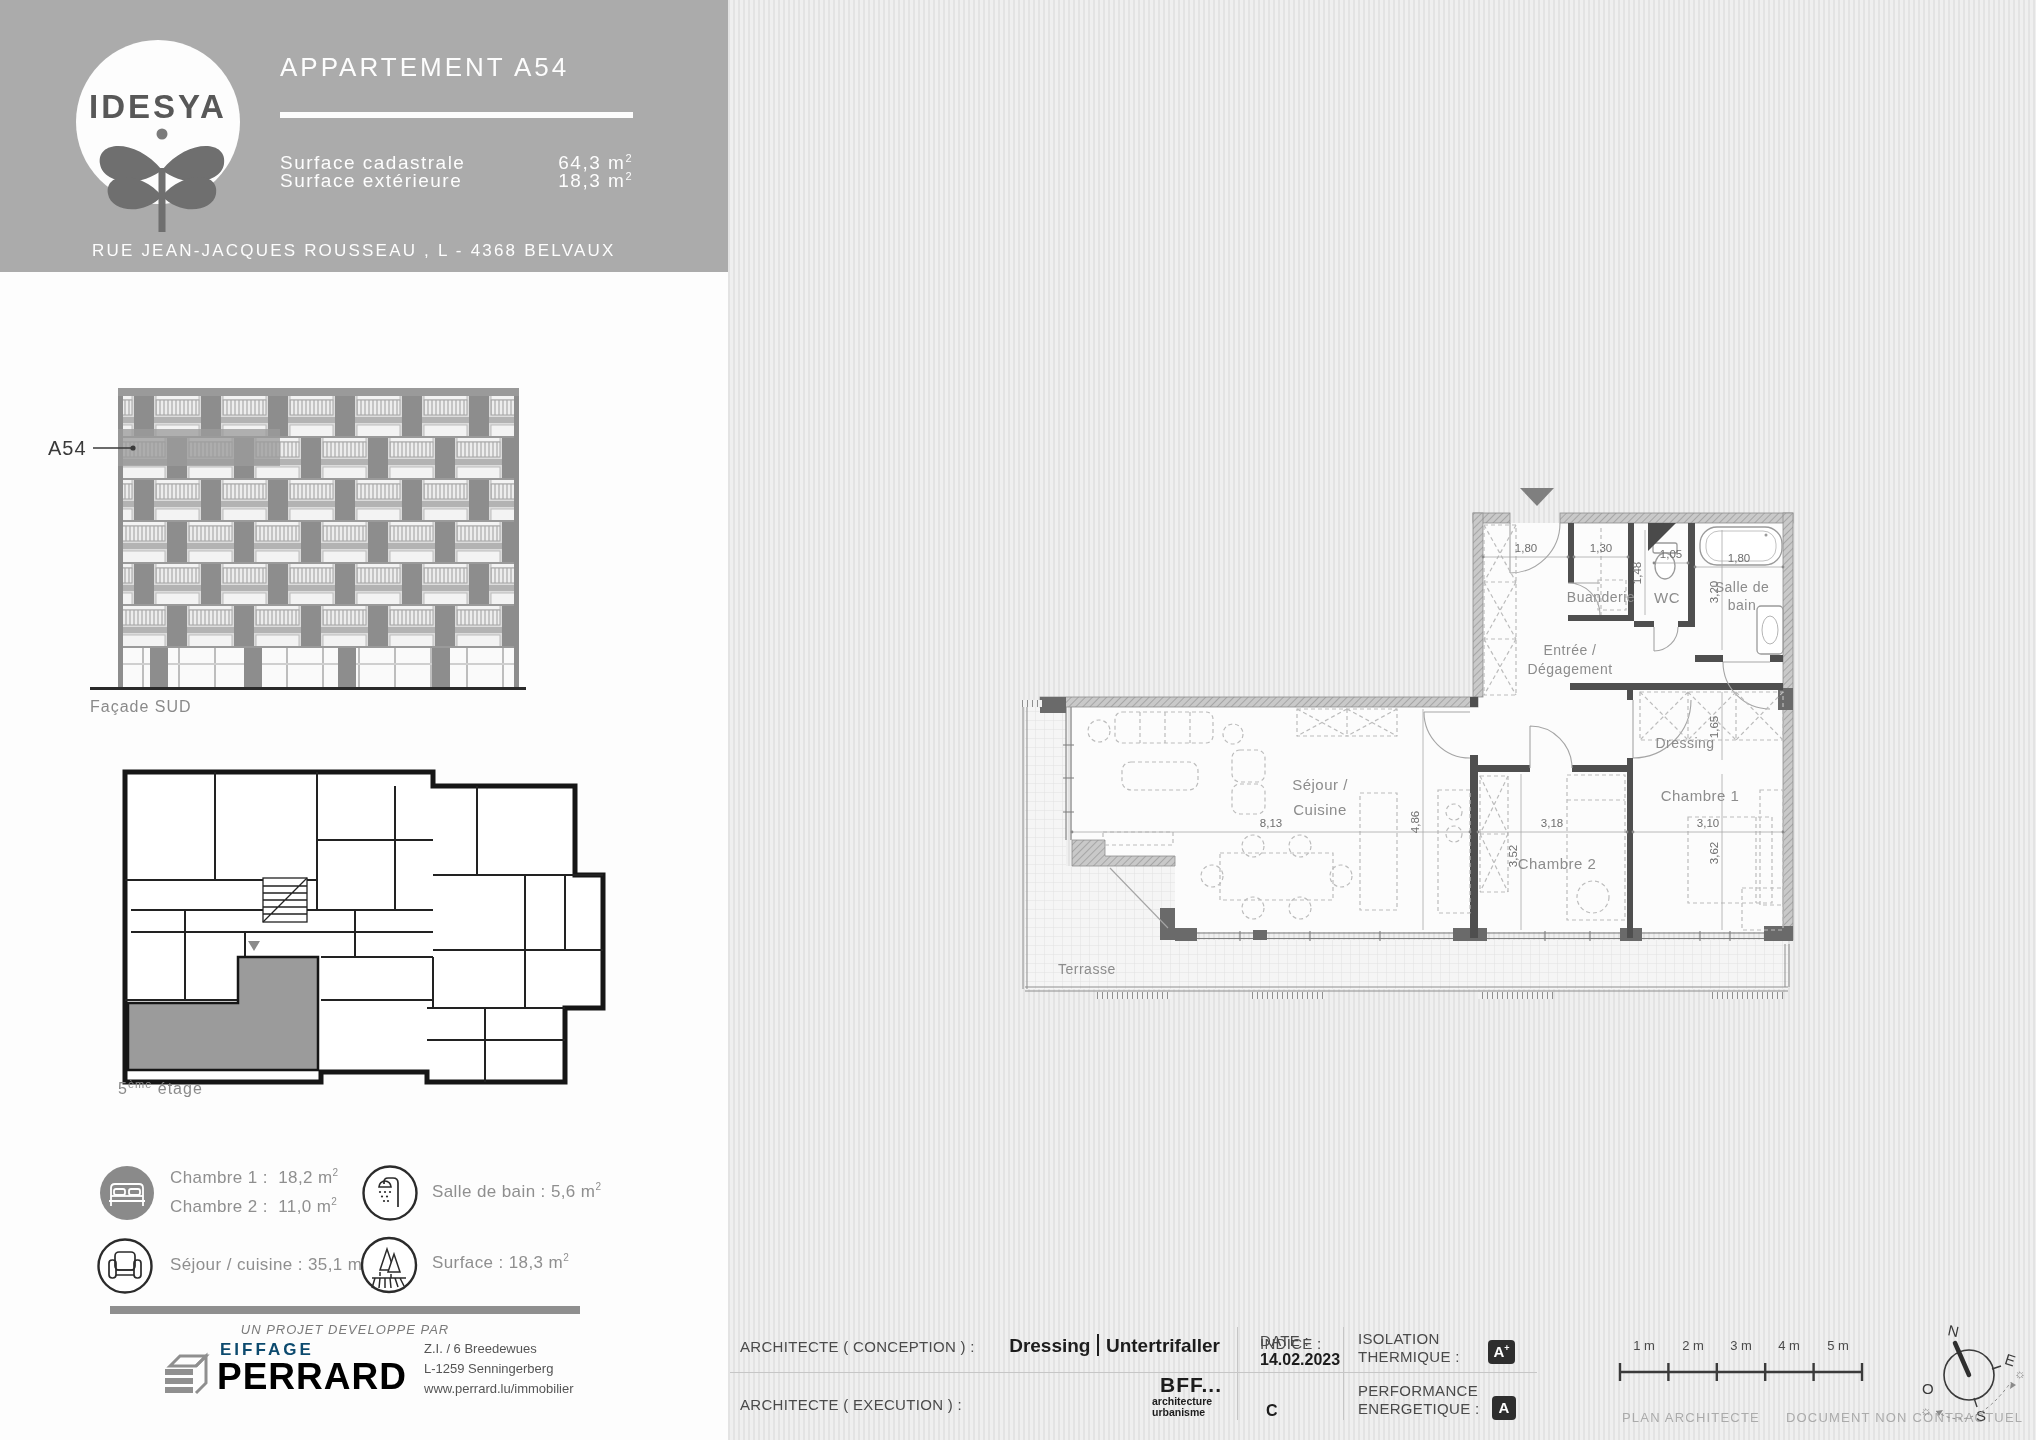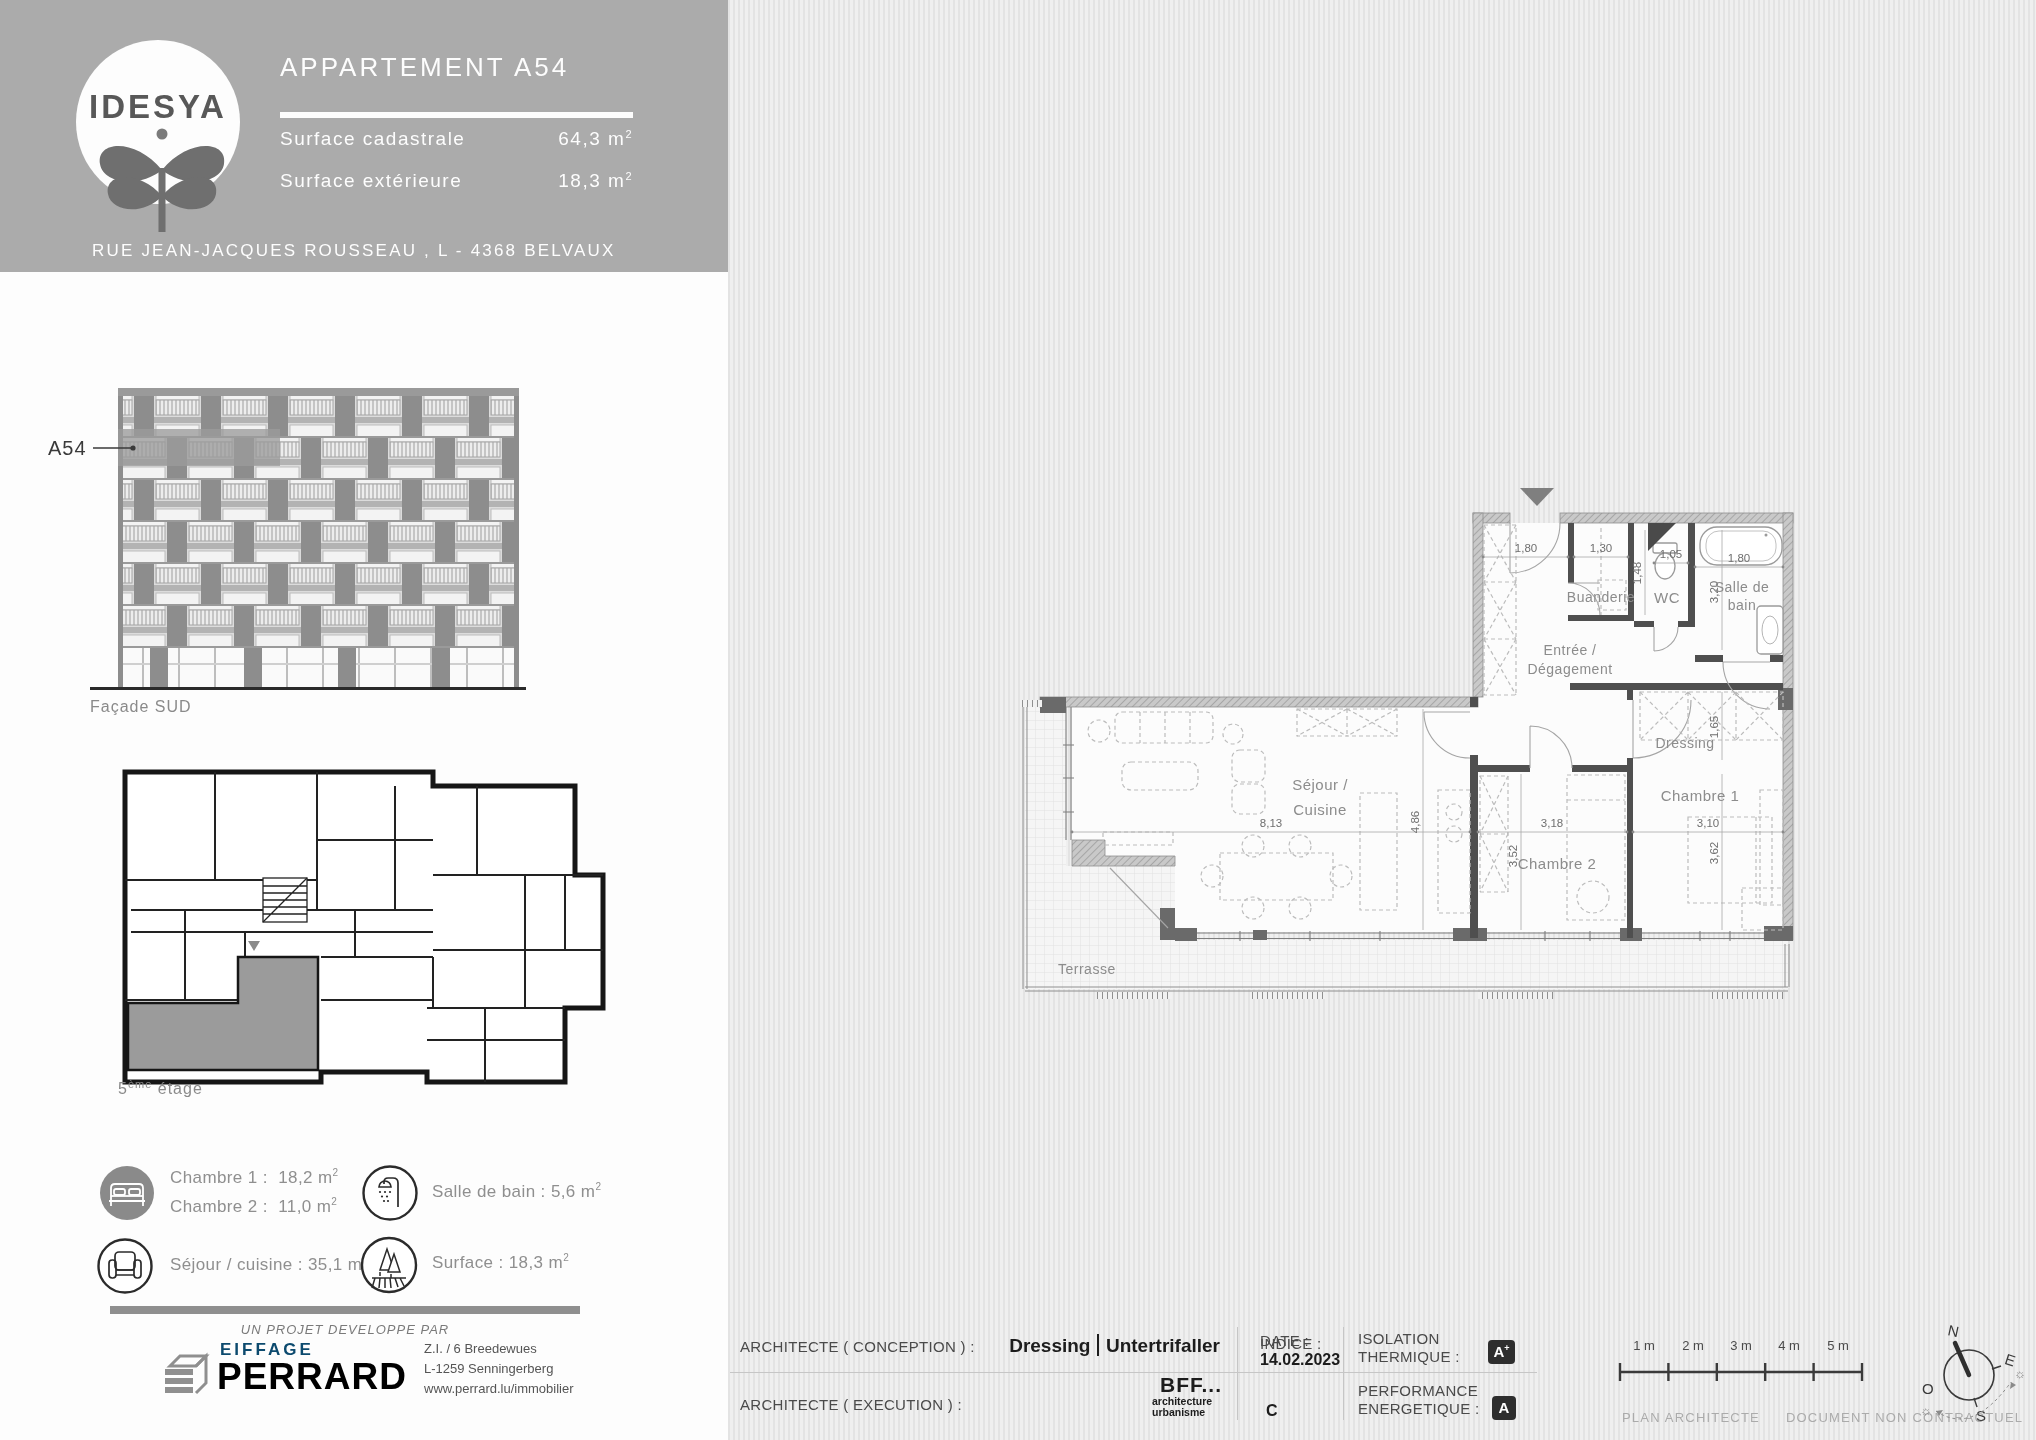--- a/index.html
+++ b/index.html
@@ -72,21 +72,21 @@
       <g fill="#6f6f6f">
         <path d="M110 152 C 84 120, 44 122, 48 146 C 51 166, 88 170, 110 152 Z"></path>
         <path d="M110 152 C 136 120, 176 122, 172 146 C 169 166, 132 170, 110 152 Z"></path>
         <path d="M110 178 C 88 152, 52 154, 56 176 C 59 194, 92 198, 110 178 Z"></path>
         <path d="M110 178 C 132 152, 168 154, 164 176 C 161 194, 128 198, 110 178 Z"></path>
         <rect x="106.5" y="150" width="7" height="64"></rect>
       </g>
     </svg>
     <div class="abs" id="apt-title">APPARTEMENT A54</div>
     <div class="abs" id="title-rule"></div>
-    <div class="abs surf-row" style="top:128px">
+    <div class="abs surf-row" style="top:152px">
       <span>Surface cadastrale</span>
       <span><span>64,3</span>&nbsp;<span>m</span><sup>2</sup></span>
     </div>
     <div class="abs surf-row" style="top:170px">
       <span>Surface extérieure</span>
       <span><span>18,3</span>&nbsp;<span>m</span><sup>2</sup></span>
     </div>
     <div class="abs" id="addr">RUE JEAN-JACQUES ROUSSEAU , L - 4368 BELVAUX</div>
   </div>
 

